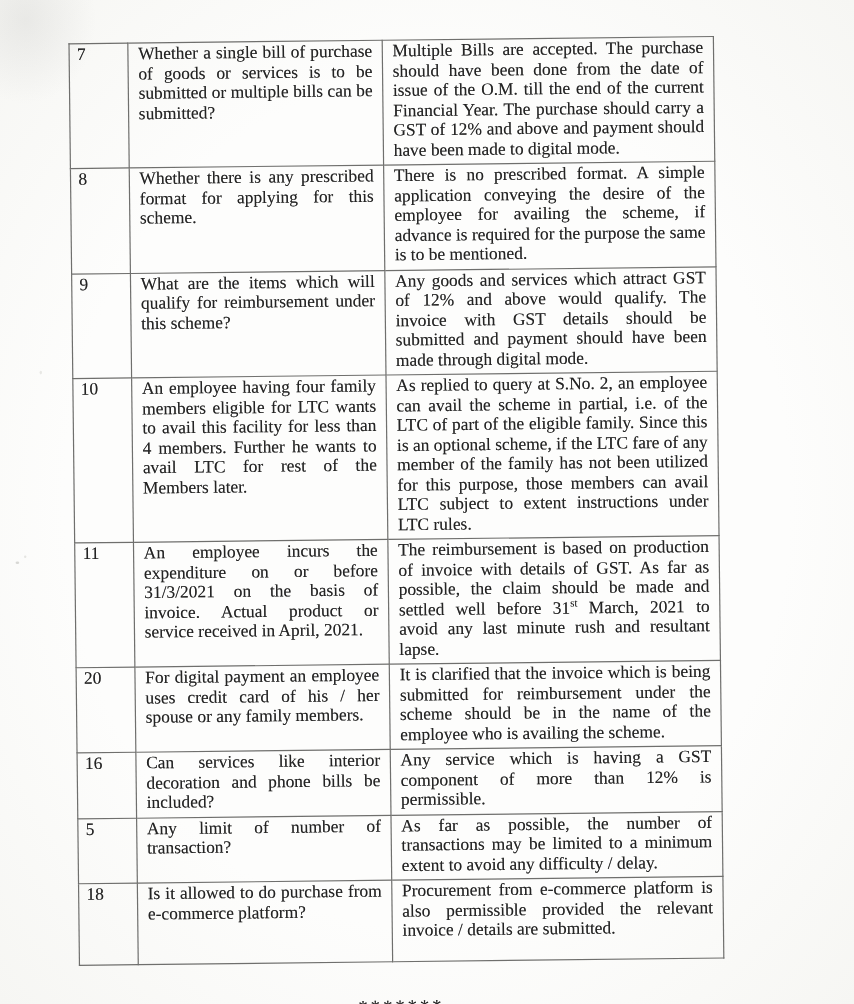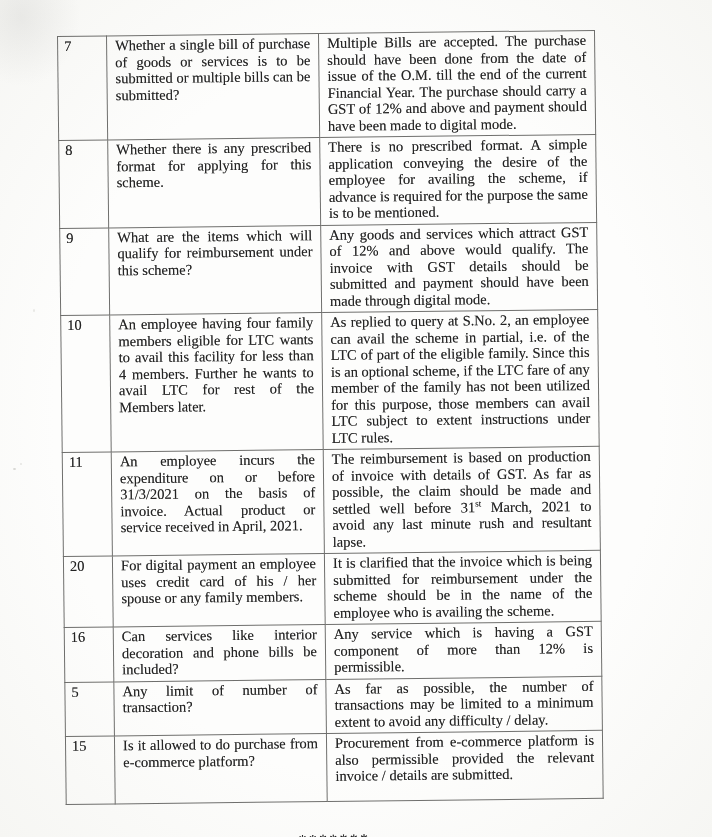--- a/index.html
+++ b/index.html
@@ -144,21 +144,21 @@
     <td class="c-a">Any service which is having a GST component of more than 12% is permissible.</td>
   </tr>
 
   <tr>
     <td class="c-no">5</td>
     <td class="c-q">Any limit of number of transaction?</td>
     <td class="c-a">As far as possible, the number of transactions may be limited to a minimum extent to avoid any difficulty / delay.</td>
   </tr>
 
   <tr>
-    <td class="c-no">15</td>
+    <td class="c-no">18</td>
     <td class="c-q">Is it allowed to do purchase from e-commerce platform?</td>
     <td class="c-a">Procurement from e-commerce platform is also permissible provided the relevant invoice / details are submitted.</td>
   </tr>
 </tbody>
     </table>
 
     <div class="footer-mark">*******</div>
   </div>
 </div>
 

